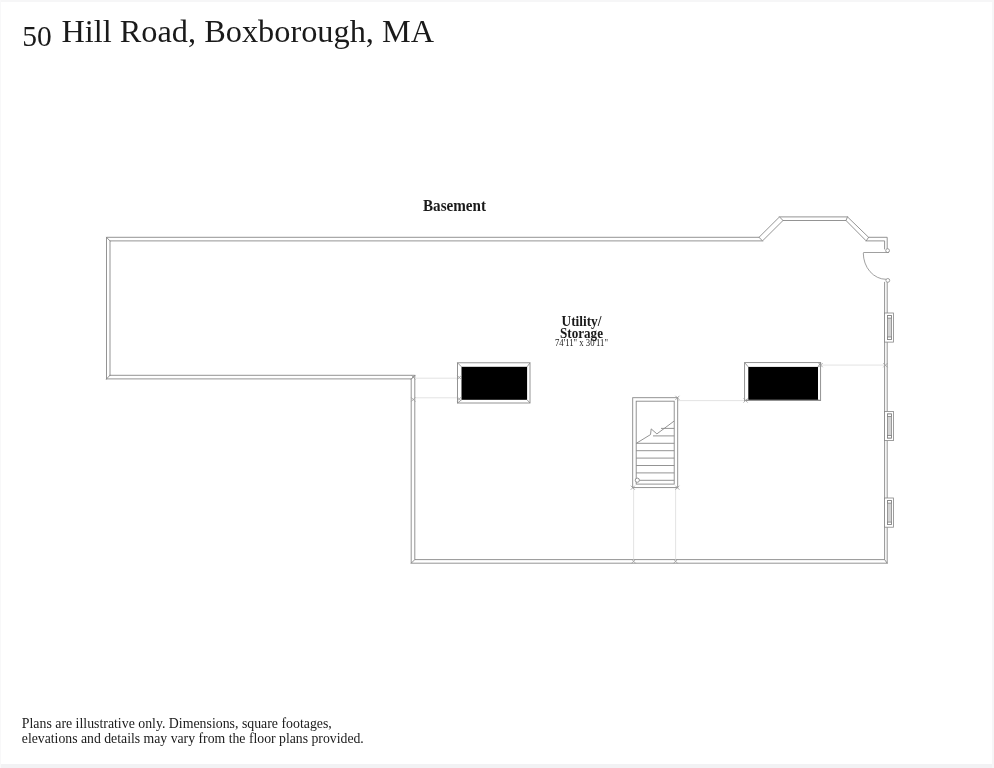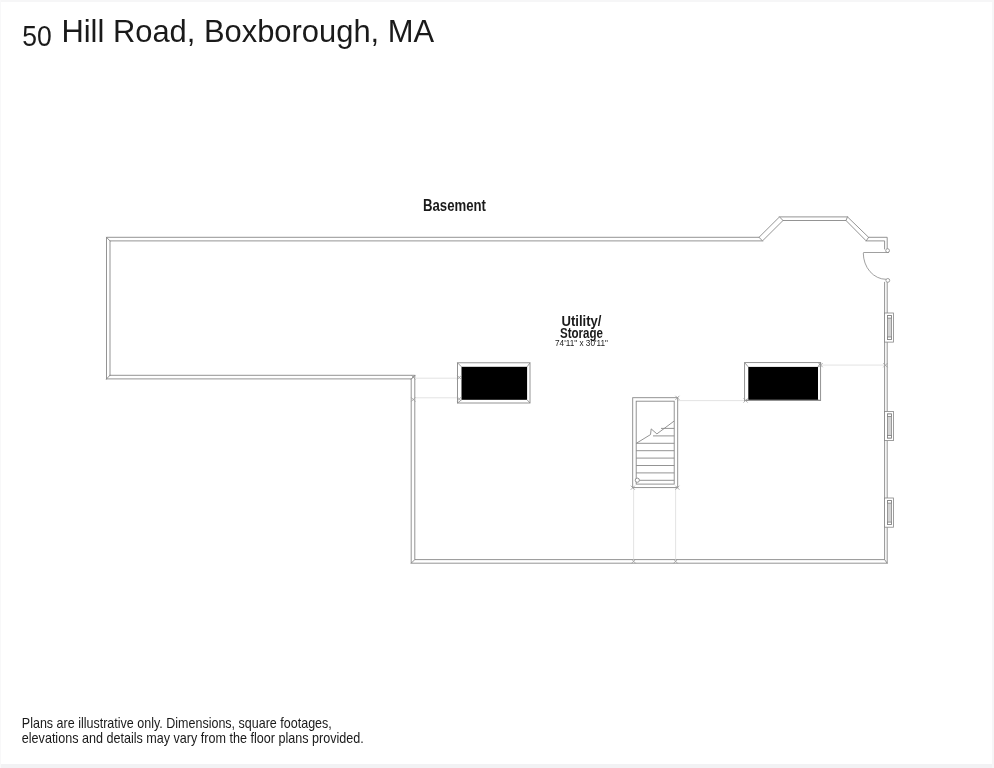--- a/index.html
+++ b/index.html
@@ -1,17 +1,17 @@
 <!DOCTYPE html>
 <html><head>
 <meta charset="utf-8">
 <style>
   html,body{margin:0;padding:0;background:#ffffff;}
   .page{position:relative;width:994px;height:768px;background:#ffffff;overflow:hidden;
-        font-family:Liberation Sans, sans-serif;}
+        font-family:Liberation Serif, serif;}
   svg{position:absolute;left:0;top:0;}
 </style>
 </head>
 <body>
 <div class="page">
 <svg width="994" height="768" viewBox="0 0 994 768">
 
   <rect x="0" y="0" width="994" height="768" fill="#ffffff"></rect>
 
   <rect x="0" y="0" width="994" height="2" fill="#f6f6f7"></rect>

